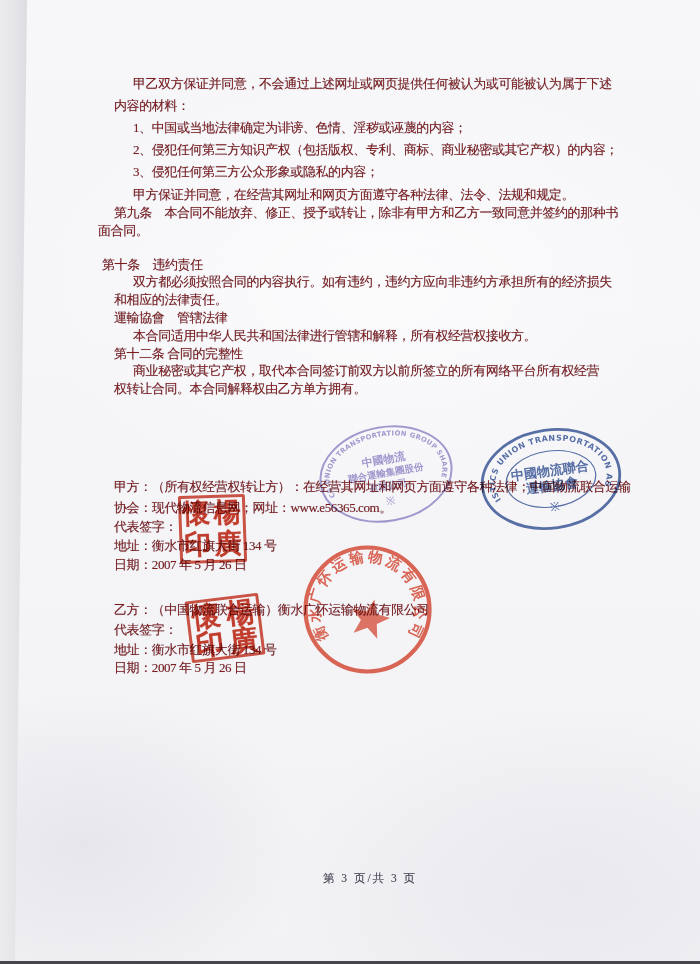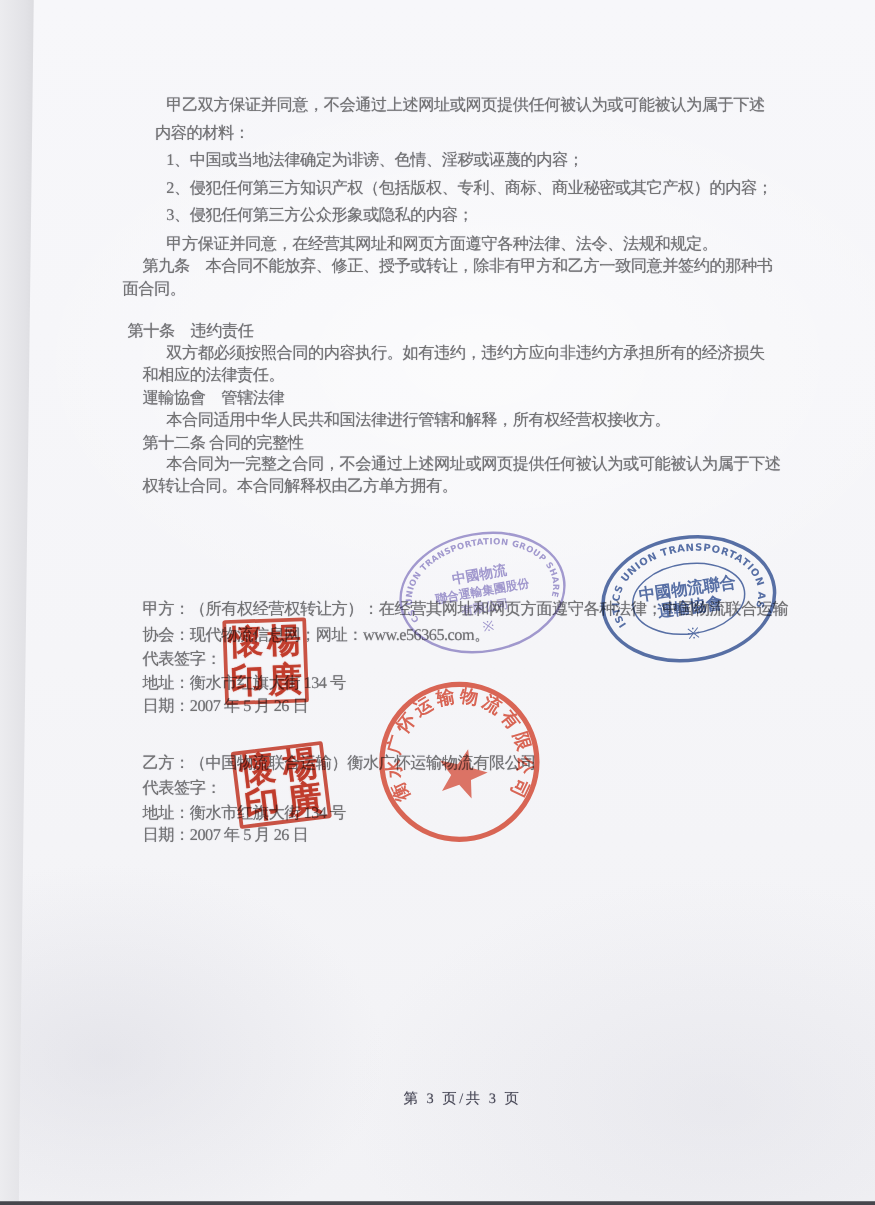--- a/index.html
+++ b/index.html
@@ -33,21 +33,21 @@
   .paper-edge-line {
     position:absolute; left:21px; top:380px; height:581px; width:1px;
     background:rgba(140,140,152,0.45);
     transform:rotate(0.5deg);
   }
   
   .ln {
     position:absolute;
     font-size:13px;
     letter-spacing:-0.4px;
-    color:#737373;
+    color:#7f1d1d;
     white-space:nowrap;
     text-shadow:0 0 0.7px rgba(70,70,95,0.55);
   }
   .footer-line {
     position:absolute; left:20px; width:700px; text-align:center;
     font-size:11.5px; letter-spacing:2px; color:#4b4b58;
     text-shadow:0 0 0.6px rgba(70,70,95,0.5);
   }
   
   .stamp { position:absolute; mix-blend-mode:multiply; }
@@ -74,34 +74,34 @@
 </style>
 </head>
 <body>
 
 <div class="scan-left-strip"></div>
 <div class="paper-edge-line"></div>
 <div class="paper"></div>
 <div class="scan-bottom-line"></div>
 
 <div class="ln" style="top:75px;left:133px">甲乙双方保证并同意，不会通过上述网址或网页提供任何被认为或可能被认为属于下述</div>
-<div class="ln" style="top:97px;left:124px">内容的材料：</div>
+<div class="ln" style="top:97px;left:114px">内容的材料：</div>
 <div class="ln" style="top:119px;left:133px">1、中国或当地法律确定为诽谤、色情、淫秽或诬蔑的内容；</div>
 <div class="ln" style="top:141px;left:133px">2、侵犯任何第三方知识产权（包括版权、专利、商标、商业秘密或其它产权）的内容；</div>
 <div class="ln" style="top:163px;left:133px">3、侵犯任何第三方公众形象或隐私的内容；</div>
 <div class="ln" style="top:186px;left:133px">甲方保证并同意，在经营其网址和网页方面遵守各种法律、法令、法规和规定。</div>
 <div class="ln" style="top:204px;left:114px">第九条　本合同不能放弃、修正、授予或转让，除非有甲方和乙方一致同意并签约的那种书</div>
 <div class="ln" style="top:222px;left:98px">面合同。</div>
 <div class="ln" style="top:256px;left:102px">第十条　违约责任</div>
 <div class="ln" style="top:273px;left:133px">双方都必须按照合同的内容执行。如有违约，违约方应向非违约方承担所有的经济损失</div>
 <div class="ln" style="top:291px;left:114px">和相应的法律责任。</div>
 <div class="ln" style="top:309px;left:114px">運輸協會　管辖法律</div>
 <div class="ln" style="top:327px;left:133px">本合同适用中华人民共和国法律进行管辖和解释，所有权经营权接收方。</div>
 <div class="ln" style="top:345px;left:114px">第十二条 合同的完整性</div>
-<div class="ln" style="top:362px;left:133px">本合同为一完整之合同，不会通过上述网址或网页提供任何被认为或可能被认为属于下述</div>
+<div class="ln" style="top:362px;left:133px">商业秘密或其它产权，取代本合同签订前双方以前所签立的所有网络平台所有权经营</div>
 <div class="ln" style="top:380px;left:114px">权转让合同。本合同解释权由乙方单方拥有。</div>
 
 <div class="ln" style="top:478px;left:114px">甲方：（所有权经营权转让方）：在经营其网址和网页方面遵守各种法律；中国物流联合运输</div>
 <div class="ln" style="top:499px;left:114px">协会：现代物流信息网；网址：www.e56365.com。</div>
 <div class="ln" style="top:518px;left:114px">代表签字：</div>
 <div class="ln" style="top:537px;left:114px">地址：衡水市红旗大街 134 号</div>
 <div class="ln" style="top:556px;left:114px">日期：2007 年 5 月 26 日</div>
 
 <div class="ln" style="top:601px;left:114px">乙方：（中国物流联合运输）衡水广怀运输物流有限公司</div>
 <div class="ln" style="top:621px;left:114px">代表签字：</div>

